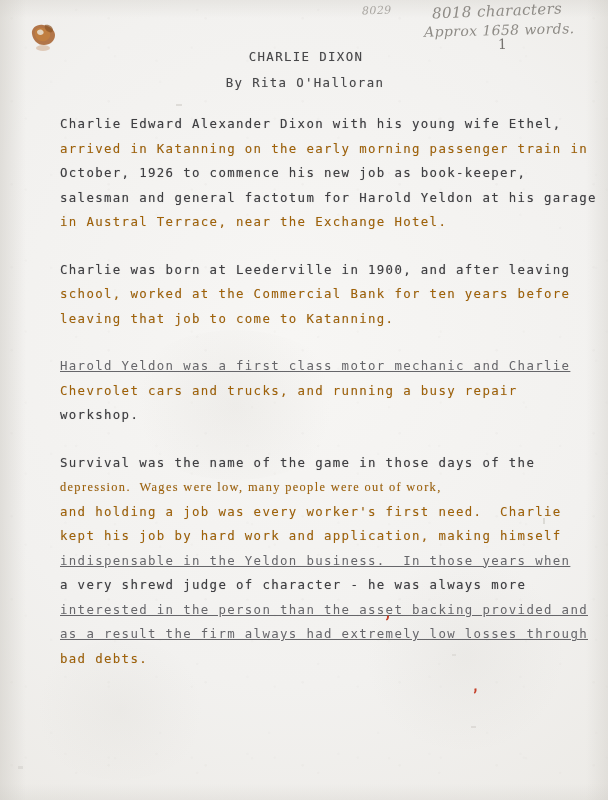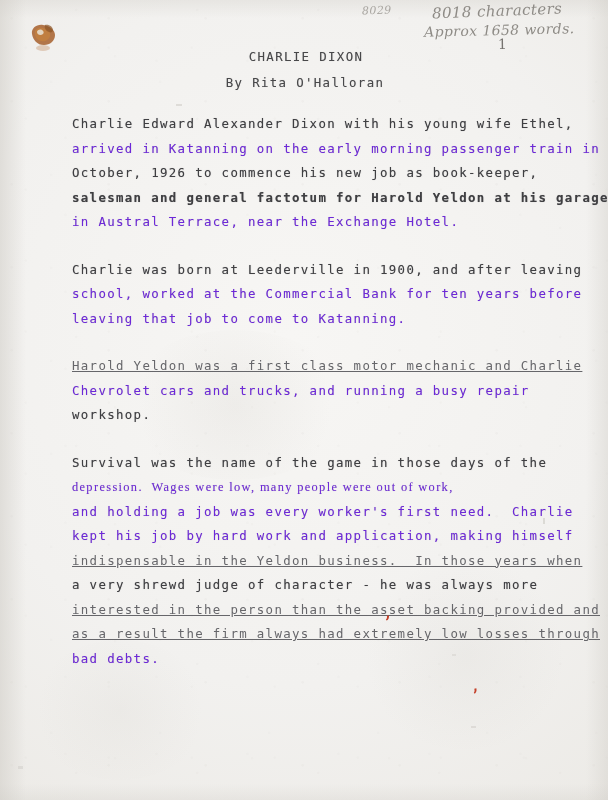--- a/index.html
+++ b/index.html
@@ -134,29 +134,29 @@
   .doc-title { margin-left: 4px; }
   .doc-byline { margin-left: 2px; }
 
   .body-block {
     position: absolute;
     left: 60px;
     top: 112px;
     width: 500px;
   }
   .para {
-    margin: 0 0 23px 12px;
+    margin: 0 0 23px 0;
   }
   .line {
     position: relative;
     font-size: 12.4px;
     letter-spacing: 1.34px;
     line-height: 24.5px;
     white-space: pre;
-    color: #6d28d9;
+    color: #a16207;
     text-shadow: 0 0 .7px rgba(77,77,79,.30);
   }
 
   
   .ink-light  { color: #66666a; text-shadow: none; text-decoration: underline; }
   .ink-strong { color: #3f3f42; text-shadow: 0 0 .75px rgba(63,63,66,.45); }
 
   
   .edit-mark {
     position: absolute;
@@ -219,21 +219,21 @@
       <div class="doc-title">CHARLIE DIXON</div>
       <div class="doc-byline">By Rita O'Halloran</div>
     </div>
 
     <div class="body-block">
 
       <p class="para">
         <span class="line ink-strong" style="display: block;">Charlie Edward Alexander Dixon with his young wife Ethel,</span>
         <span class="line" style="display: block;">arrived in Katanning on the early morning passenger train in</span>
         <span class="line ink-strong" style="display: block;">October, 1926 to commence his new job as book-keeper,</span>
-        <span class="line ink-strong" style="display: block; font-weight: bold;">salesman and general factotum for Harold Yeldon at his garage</span>
+        <span class="line ink-strong" style="display: block;">salesman and general factotum for Harold Yeldon at his garage</span>
         <span class="line" style="display: block;">in Austral Terrace, near the Exchange Hotel.</span>
       </p>
 
       <p class="para">
         <span class="line ink-strong" style="display: block;">Charlie was born at Leederville in 1900, and after leaving</span>
         <span class="line" style="display: block;">school, worked at the Commercial Bank for ten years before</span>
         <span class="line" style="display: block;">leaving that job to come to Katanning.</span>
       </p>
 
       <p class="para">

